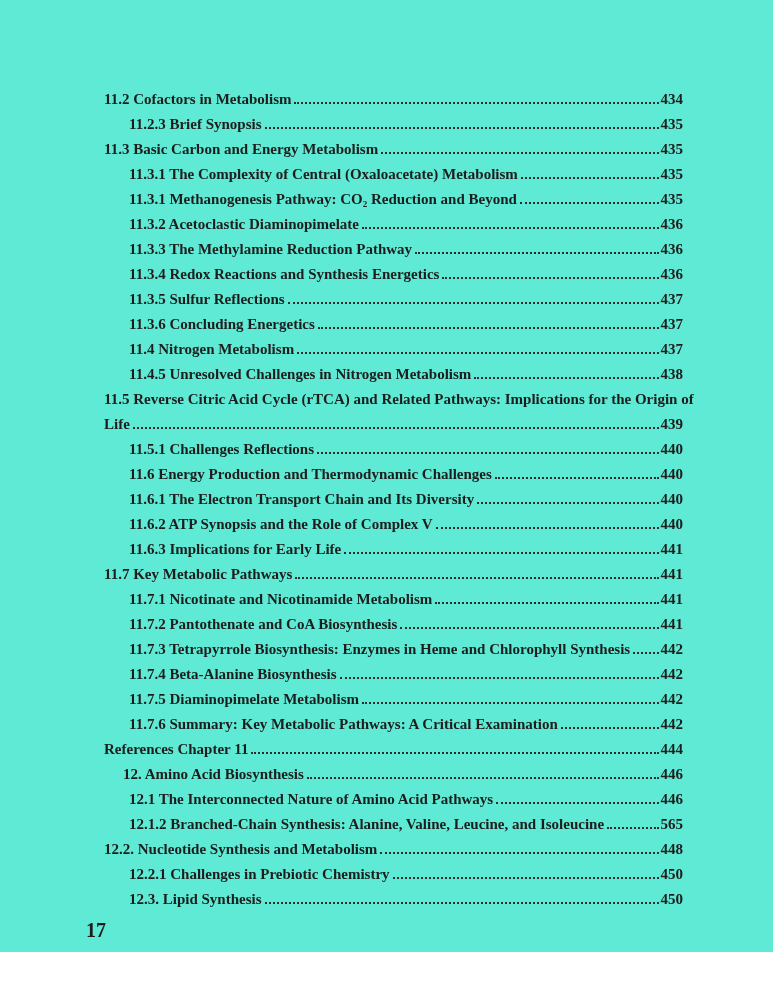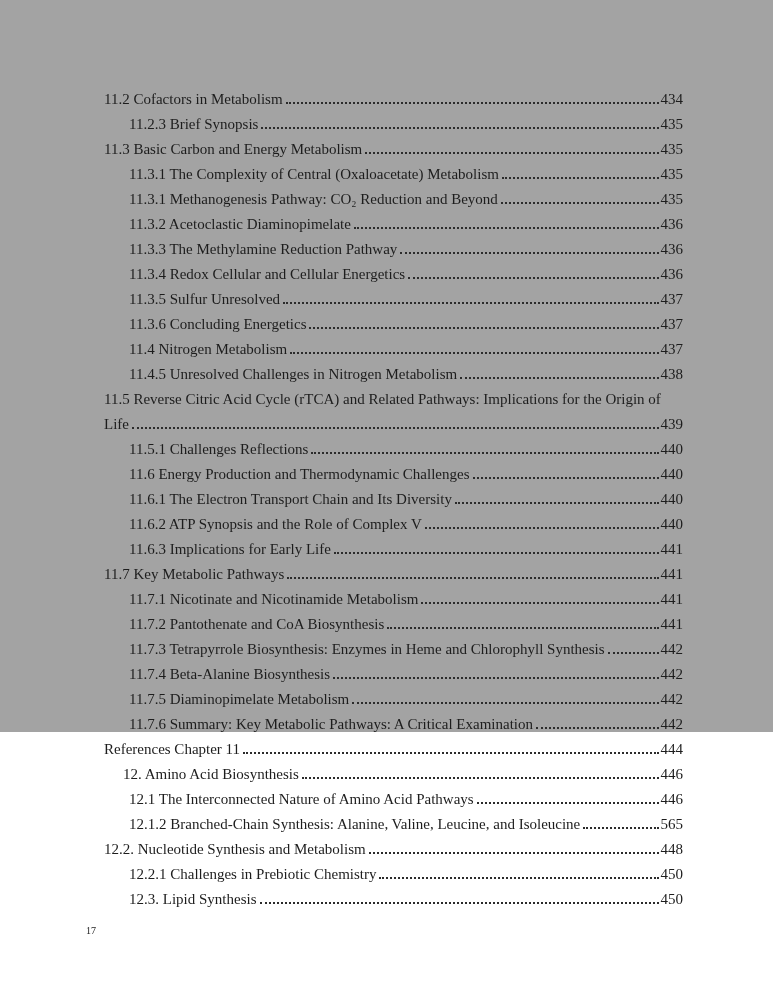--- a/index.html
+++ b/index.html
@@ -7,23 +7,24 @@
     width: 773px;
     height: 1000px;
     background: #ffffff;
     color: #1d1d1d;
     font-family: "Liberation Serif", "DejaVu Serif", serif;
     overflow: hidden;
   }
   .page {
     box-sizing: border-box;
     width: 773px;
-    height: 732px;
+    height: 952px;
     padding: 87px 90px 0 86px;
-    background: #a3a3a3;
+    background: #5eead4;
+    font-weight: bold;
   }
   .toc { }
   .entry {
     margin: 0;
     display: flex;
     align-items: baseline;
     font-size: 15px;
     line-height: 25px;
     color: #1d1d1d;
   }
@@ -40,21 +41,21 @@
     height: 0;
     border-bottom: 2px dotted #2b2b2b;
     margin: 0 2px 0 3px;
   }
   .pg {
     flex: 0 0 auto;
     white-space: nowrap;
   }
   .footer {
     margin-top: 6px;
-    font-size: 10px;
+    font-size: 20px;
     line-height: 25px;
     color: #1d1d1d;
   }
 </style>
 </head>
 <body>
 
 <main class="page">
   <div class="toc" id="toc-list">
       <p class="entry indent-1">
@@ -86,26 +87,26 @@
         <span class="t">11.3.2 Acetoclastic Diaminopimelate</span>
         <span class="leader"></span>
         <span class="pg">436</span>
       </p>
       <p class="entry indent-0">
         <span class="t">11.3.3 The Methylamine Reduction Pathway</span>
         <span class="leader"></span>
         <span class="pg">436</span>
       </p>
       <p class="entry indent-0">
-        <span class="t">11.3.4 Redox Cellular and Cellular Energetics</span>
+        <span class="t">11.3.4 Redox Reactions and Synthesis Energetics</span>
         <span class="leader"></span>
         <span class="pg">436</span>
       </p>
       <p class="entry indent-0">
-        <span class="t">11.3.5 Sulfur Unresolved</span>
+        <span class="t">11.3.5 Sulfur Reflections</span>
         <span class="leader"></span>
         <span class="pg">437</span>
       </p>
       <p class="entry indent-0">
         <span class="t">11.3.6 Concluding Energetics</span>
         <span class="leader"></span>
         <span class="pg">437</span>
       </p>
       <p class="entry indent-0">
         <span class="t">11.4 Nitrogen Metabolism</span>

